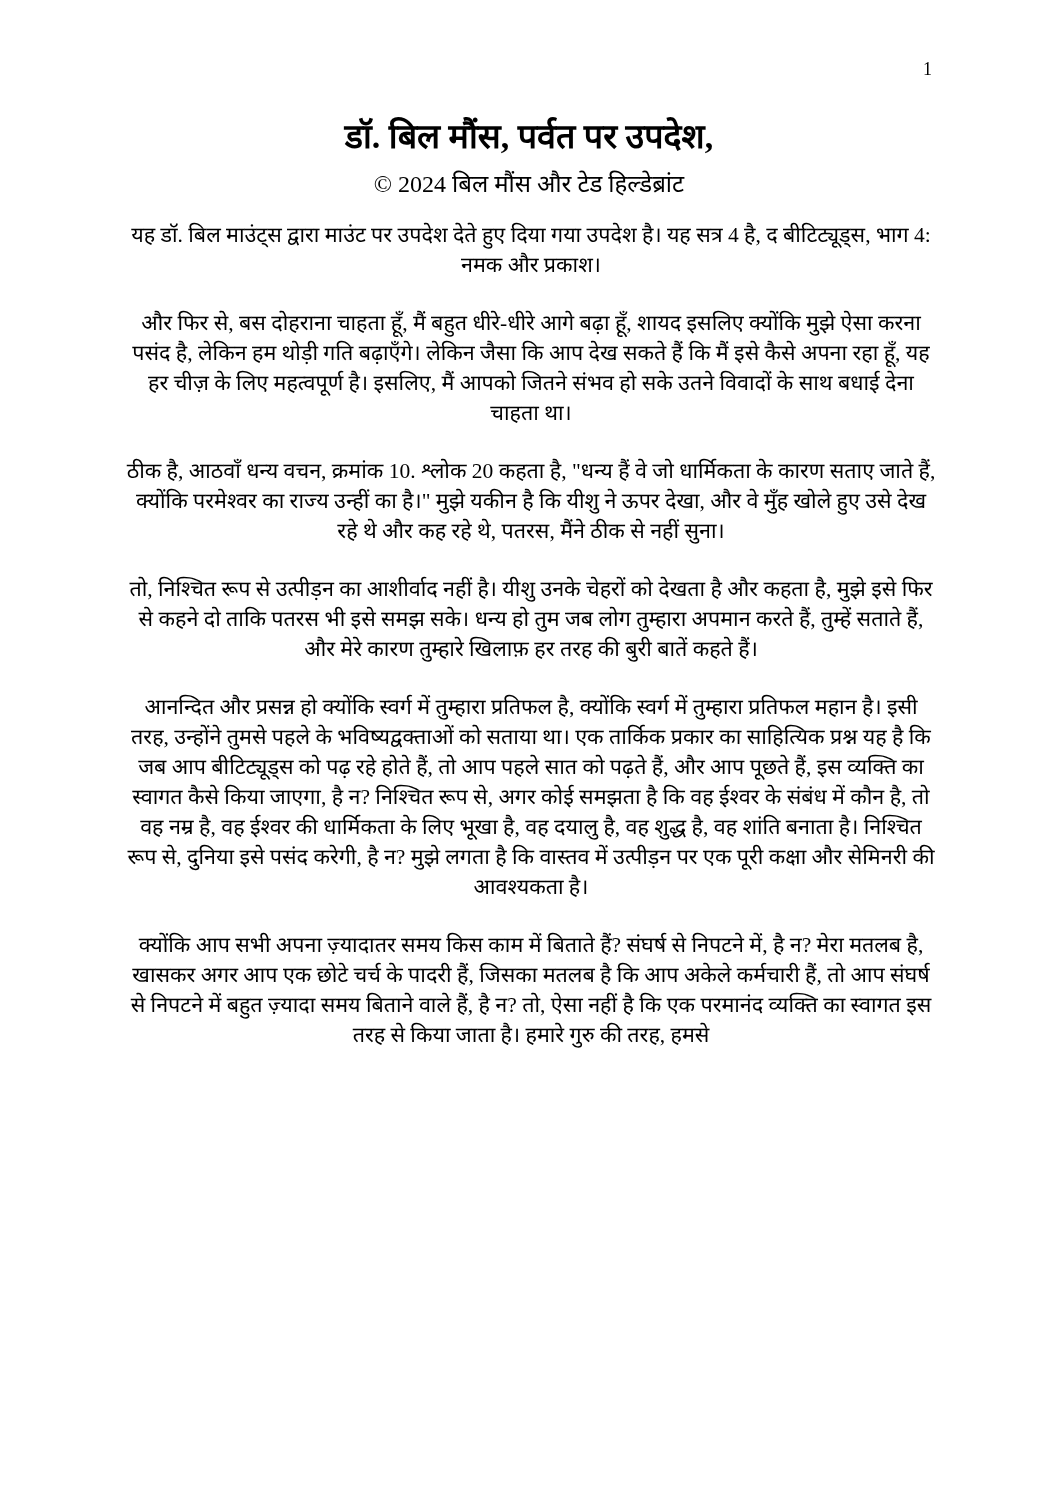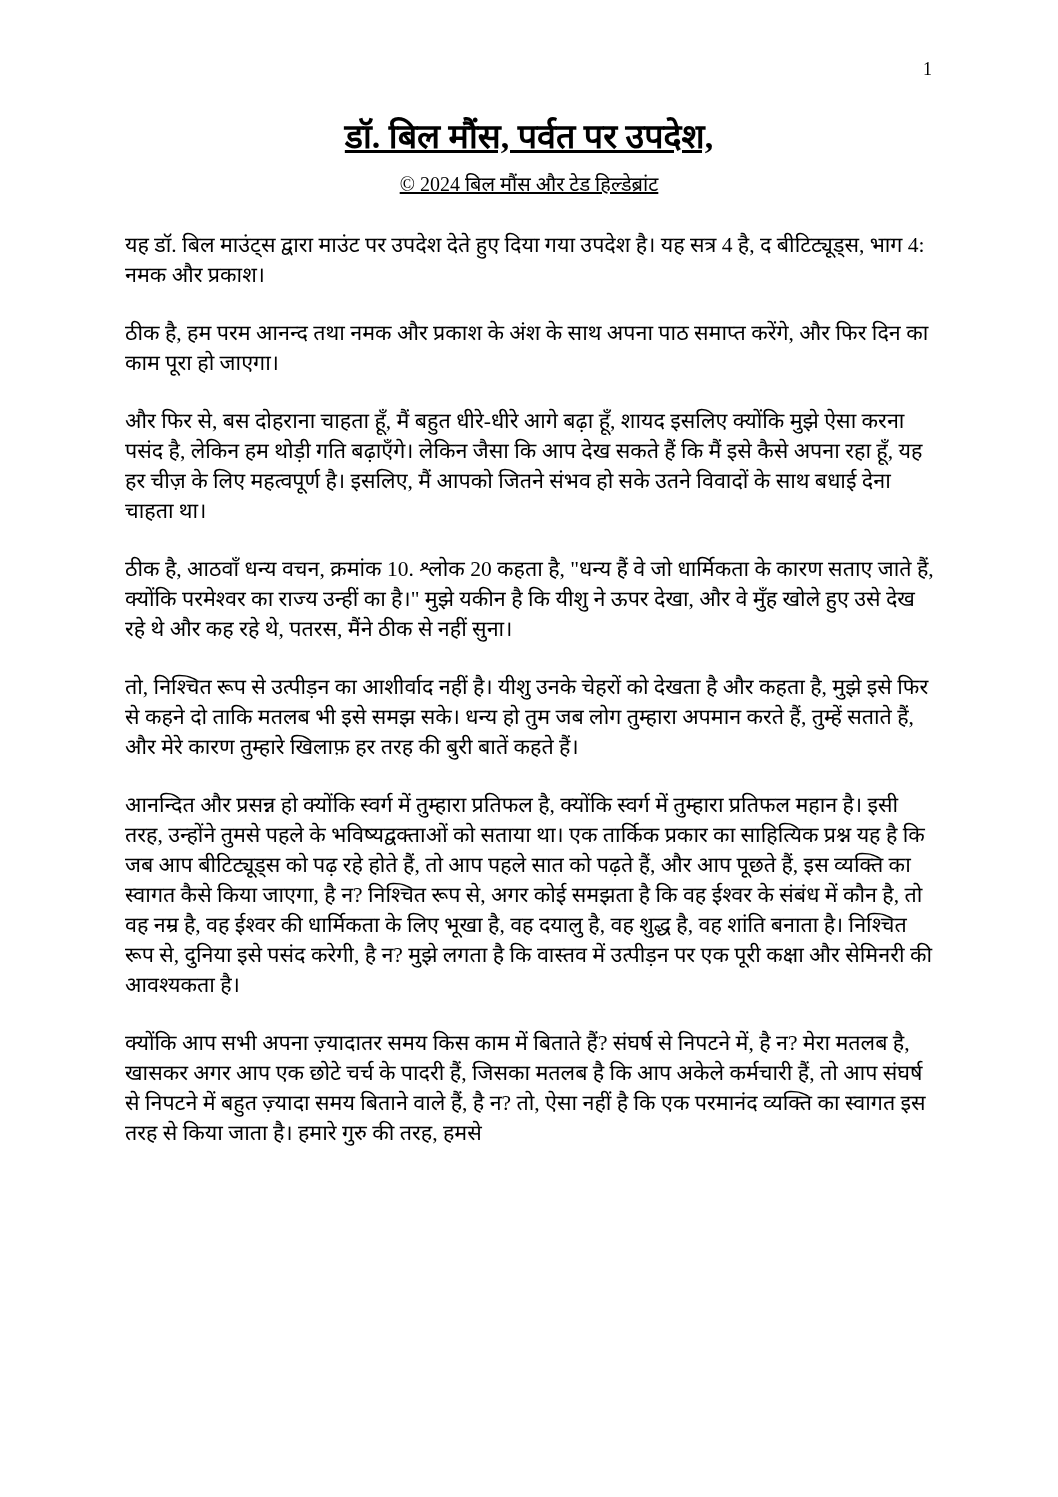--- a/index.html
+++ b/index.html
@@ -21,39 +21,38 @@
     position: absolute;
     top: 58px;
     right: 126px;
     font-size: 18px;
     line-height: 22px;
     color: #000000;
   }
   .title-block {
     padding-top: 112px;
     text-align: center;
-    text-decoration: underline;
   }
   .title-line {
     font-size: 34px;
     line-height: 50px;
     font-weight: bold;
     margin: 0;
   }
   .copyright-line {
-    font-size: 20px;
+    font-size: 24px;
     line-height: 28px;
     margin-top: 8px;
     text-align: center;
   }
   .content {
     margin-left: 125px;
     width: 812px;
-    margin-top: 32px;
-    text-align: left;
+    margin-top: 22px;
+    text-align: center;
   }
   .content p {
     font-size: 21.5px;
     line-height: 30px;
     margin: 0 0 28px 0;
   }
 </style>
 </head>
 <body>
 
@@ -61,21 +60,20 @@
 
   <div class="page-number">1</div>
 
   <div class="title-block">
     <h1 class="title-line">डॉ. बिल मौंस, पर्वत पर उपदेश,</h1>
     <div class="copyright-line">© 2024 बिल मौंस और टेड हिल्डेब्रांट</div>
   </div>
 
   <div class="content">
     <p>यह डॉ. बिल माउंट्स द्वारा माउंट पर उपदेश देते हुए दिया गया उपदेश है। यह सत्र 4 है, द बीटिट्यूड्स, भाग 4: नमक और प्रकाश।</p>
-    <p>ठीक है, हम परम आनन्द तथा नमक और प्रकाश के अंश के साथ अपना पाठ समाप्त करेंगे, और फिर दिन का काम पूरा हो जाएगा।</p>
     <p>और फिर से, बस दोहराना चाहता हूँ, मैं बहुत धीरे-धीरे आगे बढ़ा हूँ, शायद इसलिए क्योंकि मुझे ऐसा करना पसंद है, लेकिन हम थोड़ी गति बढ़ाएँगे। लेकिन जैसा कि आप देख सकते हैं कि मैं इसे कैसे अपना रहा हूँ, यह हर चीज़ के लिए महत्वपूर्ण है। इसलिए, मैं आपको जितने संभव हो सके उतने विवादों के साथ बधाई देना चाहता था।</p>
     <p>ठीक है, आठवाँ धन्य वचन, क्रमांक 10. श्लोक 20 कहता है, "धन्य हैं वे जो धार्मिकता के कारण सताए जाते हैं, क्योंकि परमेश्वर का राज्य उन्हीं का है।" मुझे यकीन है कि यीशु ने ऊपर देखा, और वे मुँह खोले हुए उसे देख रहे थे और कह रहे थे, पतरस, मैंने ठीक से नहीं सुना।</p>
-    <p>तो, निश्चित रूप से उत्पीड़न का आशीर्वाद नहीं है। यीशु उनके चेहरों को देखता है और कहता है, मुझे इसे फिर से कहने दो ताकि मतलब भी इसे समझ सके। धन्य हो तुम जब लोग तुम्हारा अपमान करते हैं, तुम्हें सताते हैं, और मेरे कारण तुम्हारे खिलाफ़ हर तरह की बुरी बातें कहते हैं।</p>
+    <p>तो, निश्चित रूप से उत्पीड़न का आशीर्वाद नहीं है। यीशु उनके चेहरों को देखता है और कहता है, मुझे इसे फिर से कहने दो ताकि पतरस भी इसे समझ सके। धन्य हो तुम जब लोग तुम्हारा अपमान करते हैं, तुम्हें सताते हैं, और मेरे कारण तुम्हारे खिलाफ़ हर तरह की बुरी बातें कहते हैं।</p>
     <p>आनन्दित और प्रसन्न हो क्योंकि स्वर्ग में तुम्हारा प्रतिफल है, क्योंकि स्वर्ग में तुम्हारा प्रतिफल महान है। इसी तरह, उन्होंने तुमसे पहले के भविष्यद्वक्ताओं को सताया था। एक तार्किक प्रकार का साहित्यिक प्रश्न यह है कि जब आप बीटिट्यूड्स को पढ़ रहे होते हैं, तो आप पहले सात को पढ़ते हैं, और आप पूछते हैं, इस व्यक्ति का स्वागत कैसे किया जाएगा, है न? निश्चित रूप से, अगर कोई समझता है कि वह ईश्वर के संबंध में कौन है, तो वह नम्र है, वह ईश्वर की धार्मिकता के लिए भूखा है, वह दयालु है, वह शुद्ध है, वह शांति बनाता है। निश्चित रूप से, दुनिया इसे पसंद करेगी, है न? मुझे लगता है कि वास्तव में उत्पीड़न पर एक पूरी कक्षा और सेमिनरी की आवश्यकता है।</p>
     <p>क्योंकि आप सभी अपना ज़्यादातर समय किस काम में बिताते हैं? संघर्ष से निपटने में, है न? मेरा मतलब है, खासकर अगर आप एक छोटे चर्च के पादरी हैं, जिसका मतलब है कि आप अकेले कर्मचारी हैं, तो आप संघर्ष से निपटने में बहुत ज़्यादा समय बिताने वाले हैं, है न? तो, ऐसा नहीं है कि एक परमानंद व्यक्ति का स्वागत इस तरह से किया जाता है। हमारे गुरु की तरह, हमसे</p>
   </div>
 
 </div>
 
 </body></html>

